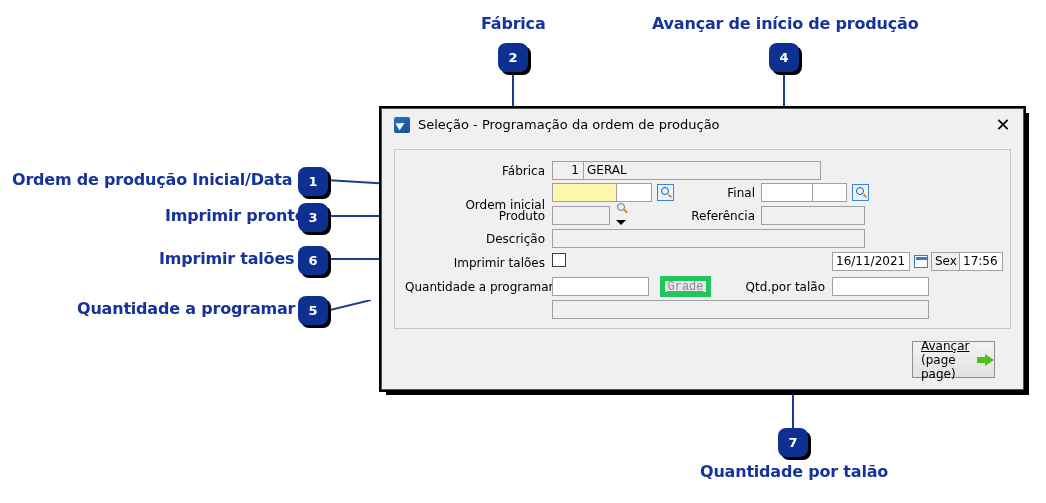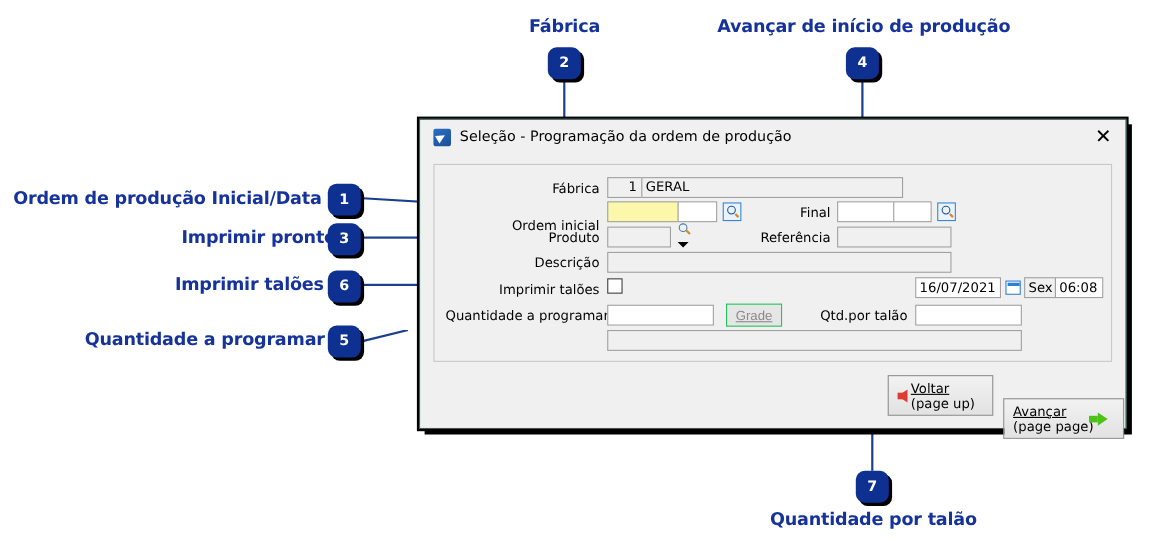--- a/index.html
+++ b/index.html
@@ -202,25 +202,25 @@
   .cal::after{
     content:"";
     position:absolute;left:2.5px;top:3.5px;
     width:11px;height:3px;
     background:#2f7fd0;
   }
   .btn-grade{
     position:absolute;
     box-sizing:border-box;
     height:21px;
-    border:1px solid #22c55e;
+    border:5px solid #22c55e;
     background:#e6e6e6;
     color:#8a8a8a;
     font-size:12px;
-    font-family:Liberation Sans, sans-serif;
+    font-family:Liberation Mono, monospace;
     display:flex;align-items:center;justify-content:center;
     cursor:default;
   }
   .btn-grade span{text-decoration:underline;}
 
   
   .navbtn{
     position:absolute;
     box-sizing:border-box;
     width:96px;height:37px;
@@ -324,45 +324,38 @@
 
       <div class="lbl" style="left:248px;top:59px;width:112px;">Referência</div>
       <div class="fld ro" style="left:366px;top:56px;width:104px;"></div>
 
       <div class="lbl" style="left:30px;top:82px;width:120px;">Descrição</div>
       <div class="fld ro" style="left:157px;top:79px;width:313px;"></div>
 
       <div class="lbl" style="left:30px;top:106px;width:120px;">Imprimir talões</div>
       <div class="chk" style="left:157px;top:103px;"></div>
 
-      <div class="fld" style="left:437px;top:102px;width:78px;">16/07/2021</div>
+      <div class="fld" style="left:437px;top:102px;width:78px;">16/11/2021</div>
       <div class="cal" style="left:518px;top:103px;"></div>
       <div class="fld ro" style="left:536px;top:102px;width:29px;">Sex</div>
-      <div class="fld" style="left:564px;top:102px;width:44px;">06:08</div>
+      <div class="fld" style="left:564px;top:102px;width:44px;">17:56</div>
 
       <div class="lbl" style="left:10px;top:130px;width:140px;">Quantidade a programar</div>
       <div class="fld" style="left:157px;top:127px;width:97px;"></div>
       <div class="btn-grade" style="left:265px;top:126px;width:51px;">
         <span>Grade</span>
       </div>
       <div class="lbl" style="left:330px;top:130px;width:100px;">Qtd.por talão</div>
       <div class="fld" style="left:437px;top:127px;width:97px;"></div>
 
       <div class="fld ro" style="left:157px;top:150px;width:377px;"></div>
     </div>
 
-    <div class="navbtn" style="left:425px;top:201px;">
-      <span class="arrow left"></span>
-      <span class="txt">
-        <span class="u">Voltar</span><br>
-        <span>(page up)</span>
-      </span>
-    </div>
-
-    <div class="navbtn" style="left:530px;top:201px;width:110px;margin-top:21px;">
+
+    <div class="navbtn" style="left:530px;top:201px;width:83px;">
       <span class="txt" style="margin-left:8px;">
         <span class="u">Avançar</span><br>
         <span>(page page)</span>
       </span>
       <span class="arrow right"></span>
     </div>
 
   </div>
 </div>
 

